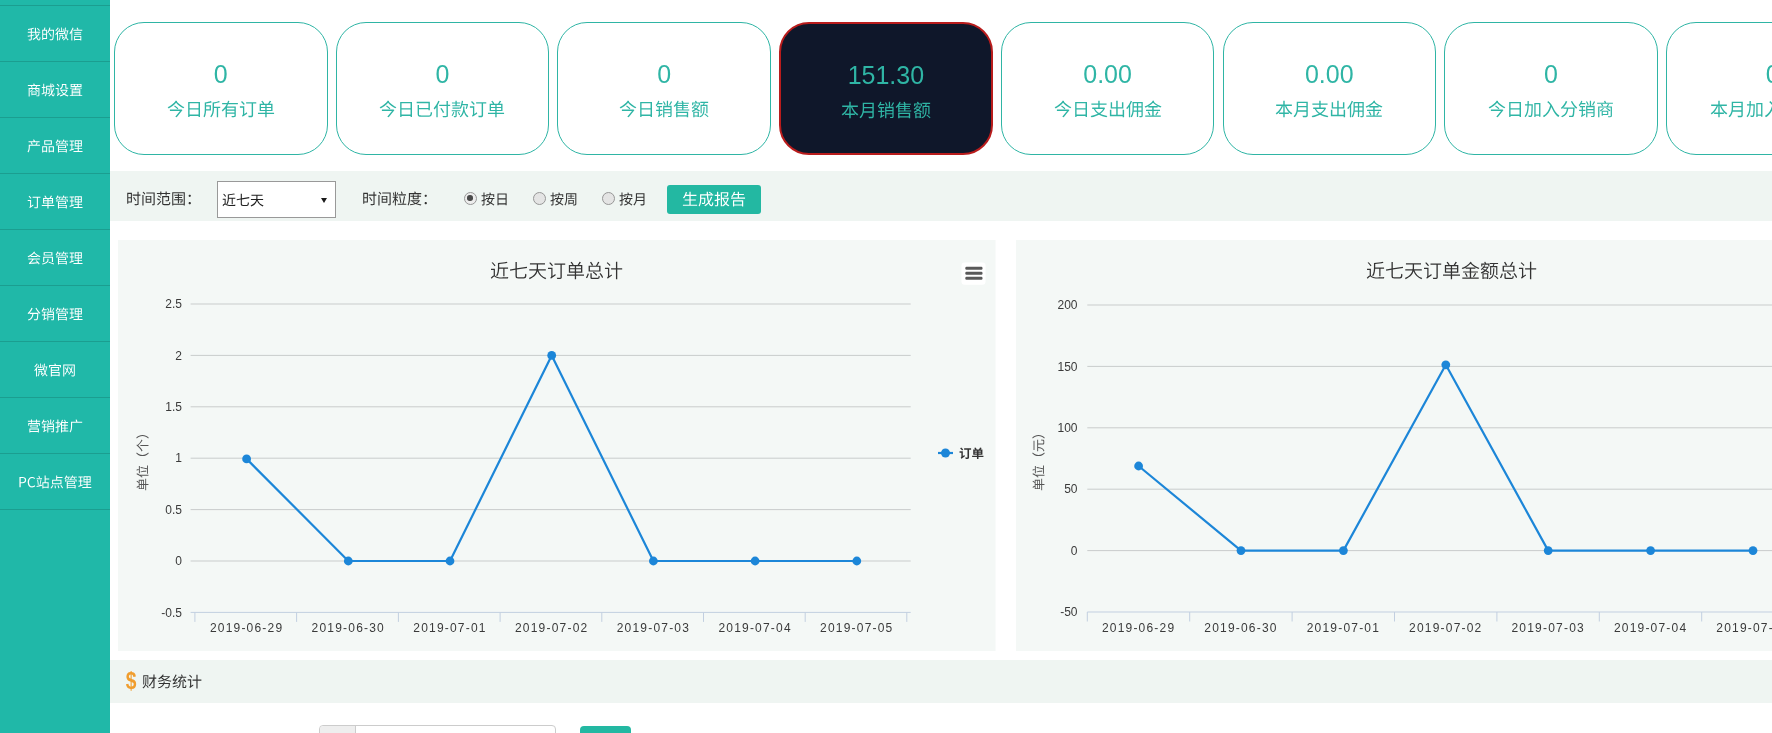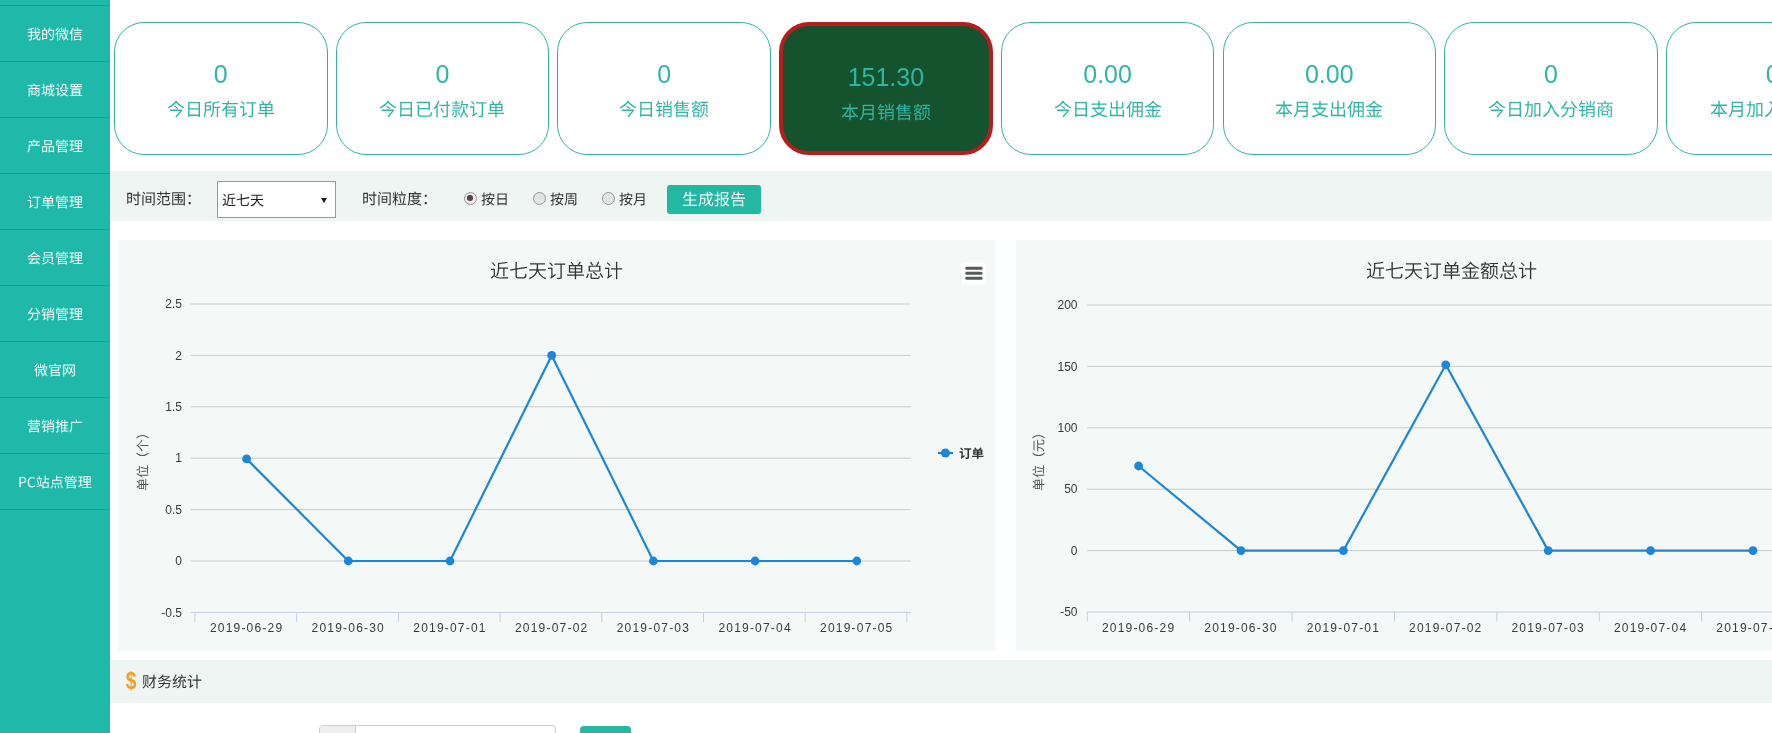--- a/index.html
+++ b/index.html
@@ -74,21 +74,21 @@
     </div>
 </div>
 <div class="abs" style="left:557.4px;top:22px;width:213.6px;height:133px;border:1px solid #2fb5a5;border-radius:30px;background:#fff">
 <div class="abs" style="left:0;right:0;top:38.5px;height:25px;line-height:25px;font-size:25px;color:#2fb5a5;text-align:center">0</div>
 <div class="abs" style="left:0;right:0;top:77px">
       <svg style="margin:0 auto" width="90.0" height="18.0" viewBox="0 0 5000 1000" xmlns="http://www.w3.org/2000/svg">
         <path d="M390.0 347C456.0 396 541.0 468 580.0 513L635.0 460C593.0 416 506.0 348 441.0 301ZM161.0 532V608H722.0C650.0 701 547.0 829 461.0 928L538.0 963C644.0 834 776.0 668 859.0 556L801.0 528L787.0 532ZM495.0 33C394.0 185 216.0 324 35.0 405C57.0 423 80.0 451 92.0 472C244.0 395 394.0 281 503.0 151C612.0 275 774.0 399 906.0 465C920.0 445 945.0 414 965.0 398C823.0 336 649.0 212 548.0 94L567.0 67Z M1253.0 528H1752.0V809H1253.0ZM1253.0 454V183H1752.0V454ZM1176.0 108V949H1253.0V884H1752.0V944H1832.0V108Z M2438.0 103C2477.0 161 2518.0 239 2533.0 288L2596.0 256C2579.0 206 2537.0 131 2497.0 75ZM2887.0 68C2862.0 127 2817.0 209 2783.0 258L2840.0 285C2875.0 237 2919.0 163 2953.0 97ZM2178.0 43C2148.0 135 2097.0 223 2037.0 283C2050.0 298 2069.0 335 2075.0 350C2107.0 317 2137.0 276 2164.0 231H2410.0V160H2203.0C2218.0 128 2232.0 95 2243.0 62ZM2062.0 536V605H2206.0V803C2206.0 846 2175.0 874 2158.0 884C2170.0 899 2188.0 930 2194.0 947C2209.0 931 2236.0 914 2404.0 820C2399.0 805 2392.0 776 2390.0 756L2275.0 816V605H2415.0V536H2275.0V401H2393.0V333H2106.0V401H2206.0V536ZM2520.0 568H2855.0V677H2520.0ZM2520.0 503V396H2855.0V503ZM2656.0 39V326H2452.0V960H2520.0V741H2855.0V865C2855.0 879 2850.0 883 2836.0 883C2821.0 884 2770.0 884 2714.0 883C2725.0 901 2734.0 932 2737.0 951C2813.0 951 2860.0 951 2887.0 938C2915.0 927 2924.0 905 2924.0 866V325L2855.0 326H2726.0V39Z M3250.0 38C3201.0 151 3119.0 261 3032.0 333C3047.0 346 3075.0 376 3085.0 389C3115.0 362 3146.0 329 3175.0 293V625H3249.0V585H3902.0V526H3579.0V451H3834.0V398H3579.0V329H3831.0V275H3579.0V207H3879.0V150H3592.0C3579.0 116 3555.0 73 3534.0 39L3466.0 59C3482.0 87 3499.0 120 3511.0 150H3273.0C3290.0 120 3306.0 90 3320.0 60ZM3174.0 657V962H3248.0V914H3766.0V962H3843.0V657ZM3248.0 852V720H3766.0V852ZM3506.0 329V398H3249.0V329ZM3506.0 275H3249.0V207H3506.0ZM3506.0 451V526H3249.0V451Z M4693.0 387C4689.0 697 4676.0 834 4458.0 911C4471.0 923 4489.0 947 4496.0 964C4732.0 878 4754.0 719 4759.0 387ZM4738.0 796C4804.0 844 4888.0 913 4930.0 957L4972.0 904C4930.0 863 4843.0 796 4778.0 750ZM4531.0 270V742H4595.0V331H4850.0V740H4916.0V270H4728.0C4741.0 239 4755.0 202 4768.0 166H4953.0V100H4515.0V166H4700.0C4690.0 200 4675.0 239 4663.0 270ZM4214.0 59C4227.0 82 4242.0 110 4254.0 136H4061.0V287H4127.0V198H4429.0V287H4497.0V136H4333.0C4319.0 107 4299.0 71 4282.0 43ZM4126.0 647V953H4194.0V920H4369.0V951H4439.0V647ZM4194.0 859V708H4369.0V859ZM4149.0 464 4224.0 504C4168.0 543 4104.0 575 4039.0 596C4050.0 610 4064.0 644 4070.0 663C4146.0 634 4221.0 593 4288.0 539C4351.0 575 4412.0 612 4450.0 639L4501.0 587C4462.0 561 4402.0 526 4339.0 493C4388.0 444 4430.0 388 4459.0 325L4418.0 298L4403.0 301H4250.0C4262.0 282 4272.0 262 4281.0 243L4213.0 231C4184.0 298 4126.0 378 4040.0 436C4054.0 446 4075.0 468 4084.0 483C4135.0 447 4177.0 404 4210.0 360H4364.0C4342.0 397 4312.0 430 4278.0 461L4197.0 419Z" fill="#2fb5a5"></path>
       </svg>
     </div>
 </div>
-<div class="abs" style="left:779.1px;top:22px;width:213.6px;height:133px;border:4px solid #b91c1c;border-radius:30px;background:#14532d">
+<div class="abs" style="left:779.1px;top:22px;width:213.6px;height:133px;border:2px solid #b91c1c;border-radius:30px;background:#0f172a">
 <div class="abs" style="left:0;right:0;top:38.5px;height:25px;line-height:25px;font-size:25px;color:#2fb5a5;text-align:center">151.30</div>
 <div class="abs" style="left:0;right:0;top:77px">
       <svg style="margin:0 auto" width="90.0" height="18.0" viewBox="0 0 5000 1000" xmlns="http://www.w3.org/2000/svg">
         <path d="M460.0 41V251H65.0V327H367.0C294.0 497 170.0 659 37.0 740C55.0 755 80.0 782 92.0 801C237.0 702 366.0 523 444.0 327H460.0V697H226.0V773H460.0V960H539.0V773H772.0V697H539.0V327H553.0C629.0 523 758.0 703 906.0 799C920.0 778 946.0 749 965.0 734C826.0 654 700.0 496 628.0 327H937.0V251H539.0V41Z M1207.0 93V401C1207.0 562 1191.0 765 1029.0 907C1046.0 917 1075.0 945 1086.0 961C1184.0 875 1234.0 762 1259.0 648H1742.0V848C1742.0 870 1735.0 877 1711.0 878C1688.0 879 1607.0 880 1524.0 877C1537.0 898 1551.0 933 1556.0 956C1663.0 956 1730.0 955 1769.0 941C1806.0 928 1821.0 903 1821.0 849V93ZM1283.0 166H1742.0V334H1283.0ZM1283.0 405H1742.0V575H1272.0C1280.0 516 1283.0 458 1283.0 405Z M2438.0 103C2477.0 161 2518.0 239 2533.0 288L2596.0 256C2579.0 206 2537.0 131 2497.0 75ZM2887.0 68C2862.0 127 2817.0 209 2783.0 258L2840.0 285C2875.0 237 2919.0 163 2953.0 97ZM2178.0 43C2148.0 135 2097.0 223 2037.0 283C2050.0 298 2069.0 335 2075.0 350C2107.0 317 2137.0 276 2164.0 231H2410.0V160H2203.0C2218.0 128 2232.0 95 2243.0 62ZM2062.0 536V605H2206.0V803C2206.0 846 2175.0 874 2158.0 884C2170.0 899 2188.0 930 2194.0 947C2209.0 931 2236.0 914 2404.0 820C2399.0 805 2392.0 776 2390.0 756L2275.0 816V605H2415.0V536H2275.0V401H2393.0V333H2106.0V401H2206.0V536ZM2520.0 568H2855.0V677H2520.0ZM2520.0 503V396H2855.0V503ZM2656.0 39V326H2452.0V960H2520.0V741H2855.0V865C2855.0 879 2850.0 883 2836.0 883C2821.0 884 2770.0 884 2714.0 883C2725.0 901 2734.0 932 2737.0 951C2813.0 951 2860.0 951 2887.0 938C2915.0 927 2924.0 905 2924.0 866V325L2855.0 326H2726.0V39Z M3250.0 38C3201.0 151 3119.0 261 3032.0 333C3047.0 346 3075.0 376 3085.0 389C3115.0 362 3146.0 329 3175.0 293V625H3249.0V585H3902.0V526H3579.0V451H3834.0V398H3579.0V329H3831.0V275H3579.0V207H3879.0V150H3592.0C3579.0 116 3555.0 73 3534.0 39L3466.0 59C3482.0 87 3499.0 120 3511.0 150H3273.0C3290.0 120 3306.0 90 3320.0 60ZM3174.0 657V962H3248.0V914H3766.0V962H3843.0V657ZM3248.0 852V720H3766.0V852ZM3506.0 329V398H3249.0V329ZM3506.0 275H3249.0V207H3506.0ZM3506.0 451V526H3249.0V451Z M4693.0 387C4689.0 697 4676.0 834 4458.0 911C4471.0 923 4489.0 947 4496.0 964C4732.0 878 4754.0 719 4759.0 387ZM4738.0 796C4804.0 844 4888.0 913 4930.0 957L4972.0 904C4930.0 863 4843.0 796 4778.0 750ZM4531.0 270V742H4595.0V331H4850.0V740H4916.0V270H4728.0C4741.0 239 4755.0 202 4768.0 166H4953.0V100H4515.0V166H4700.0C4690.0 200 4675.0 239 4663.0 270ZM4214.0 59C4227.0 82 4242.0 110 4254.0 136H4061.0V287H4127.0V198H4429.0V287H4497.0V136H4333.0C4319.0 107 4299.0 71 4282.0 43ZM4126.0 647V953H4194.0V920H4369.0V951H4439.0V647ZM4194.0 859V708H4369.0V859ZM4149.0 464 4224.0 504C4168.0 543 4104.0 575 4039.0 596C4050.0 610 4064.0 644 4070.0 663C4146.0 634 4221.0 593 4288.0 539C4351.0 575 4412.0 612 4450.0 639L4501.0 587C4462.0 561 4402.0 526 4339.0 493C4388.0 444 4430.0 388 4459.0 325L4418.0 298L4403.0 301H4250.0C4262.0 282 4272.0 262 4281.0 243L4213.0 231C4184.0 298 4126.0 378 4040.0 436C4054.0 446 4075.0 468 4084.0 483C4135.0 447 4177.0 404 4210.0 360H4364.0C4342.0 397 4312.0 430 4278.0 461L4197.0 419Z" fill="#2fb5a5"></path>
       </svg>
     </div>
 </div>
 <div class="abs" style="left:1000.8px;top:22px;width:213.6px;height:133px;border:1px solid #2fb5a5;border-radius:30px;background:#fff">
 <div class="abs" style="left:0;right:0;top:38.5px;height:25px;line-height:25px;font-size:25px;color:#2fb5a5;text-align:center">0.00</div>
 <div class="abs" style="left:0;right:0;top:77px">

